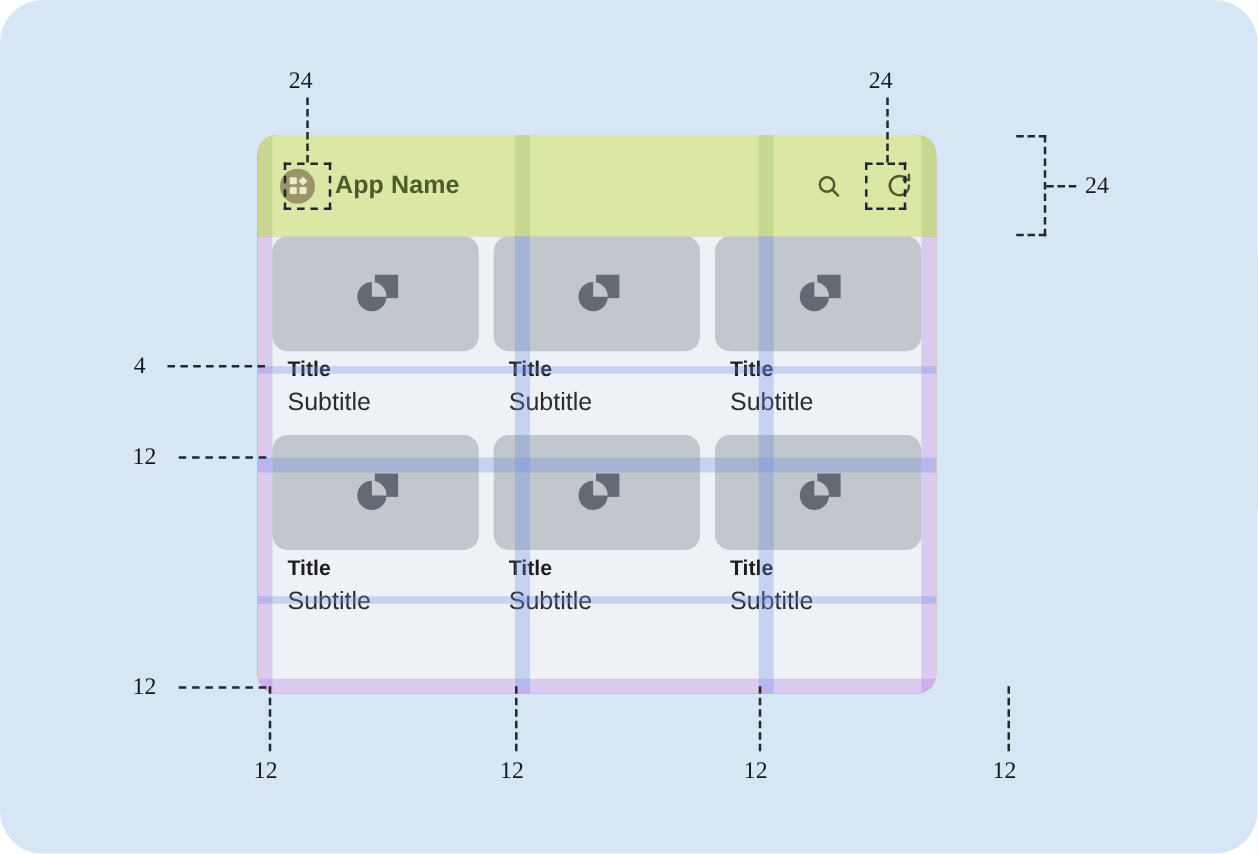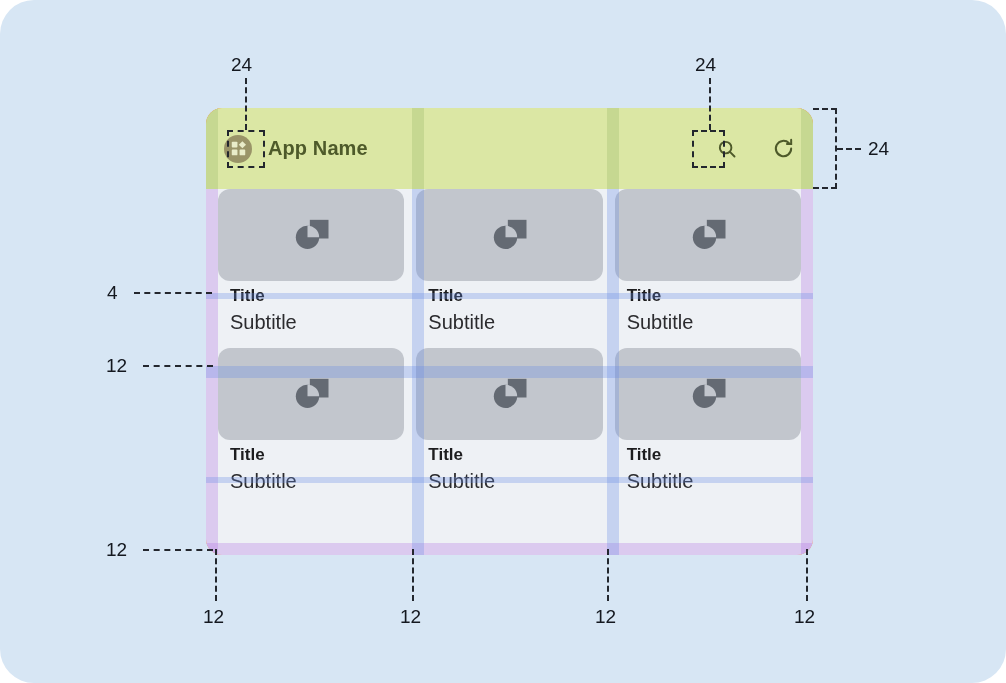--- a/index.html
+++ b/index.html
@@ -20,21 +20,21 @@
     background: #d7e6f4;
     border-radius: 34px;
     overflow: hidden;
   }
 
   
   #device {
     position: absolute;
     left: 206px;
     top: 108px;
-    width: 607px;
+    width: 543px;
     height: 447px;
     border-radius: 16px;
     overflow: hidden;
     background: #f97316;
   }
 
   
   .appbar {
     position: absolute;
     left: 0; top: 0;
@@ -94,21 +94,21 @@
   .ov { position: absolute; pointer-events: none; }
   .ov-purple { background: rgba(176,112,224,.30); }
   .ov-blue   { background: rgba(104,140,230,.30); }
   .ov-green  { background: rgba(104,150,60,.18); }
 
   
   .ann-label {
     position: absolute;
     font-size: 19px;
     color: #14181f;
-    font-family: Liberation Sans, sans-serif;
+    font-family: Liberation Serif, serif;
     white-space: nowrap;
   }
   .dash-h {
     position: absolute;
     height: 0;
     border-top: 2px dashed #23272e;
   }
   .dash-v {
     position: absolute;
     width: 0;

